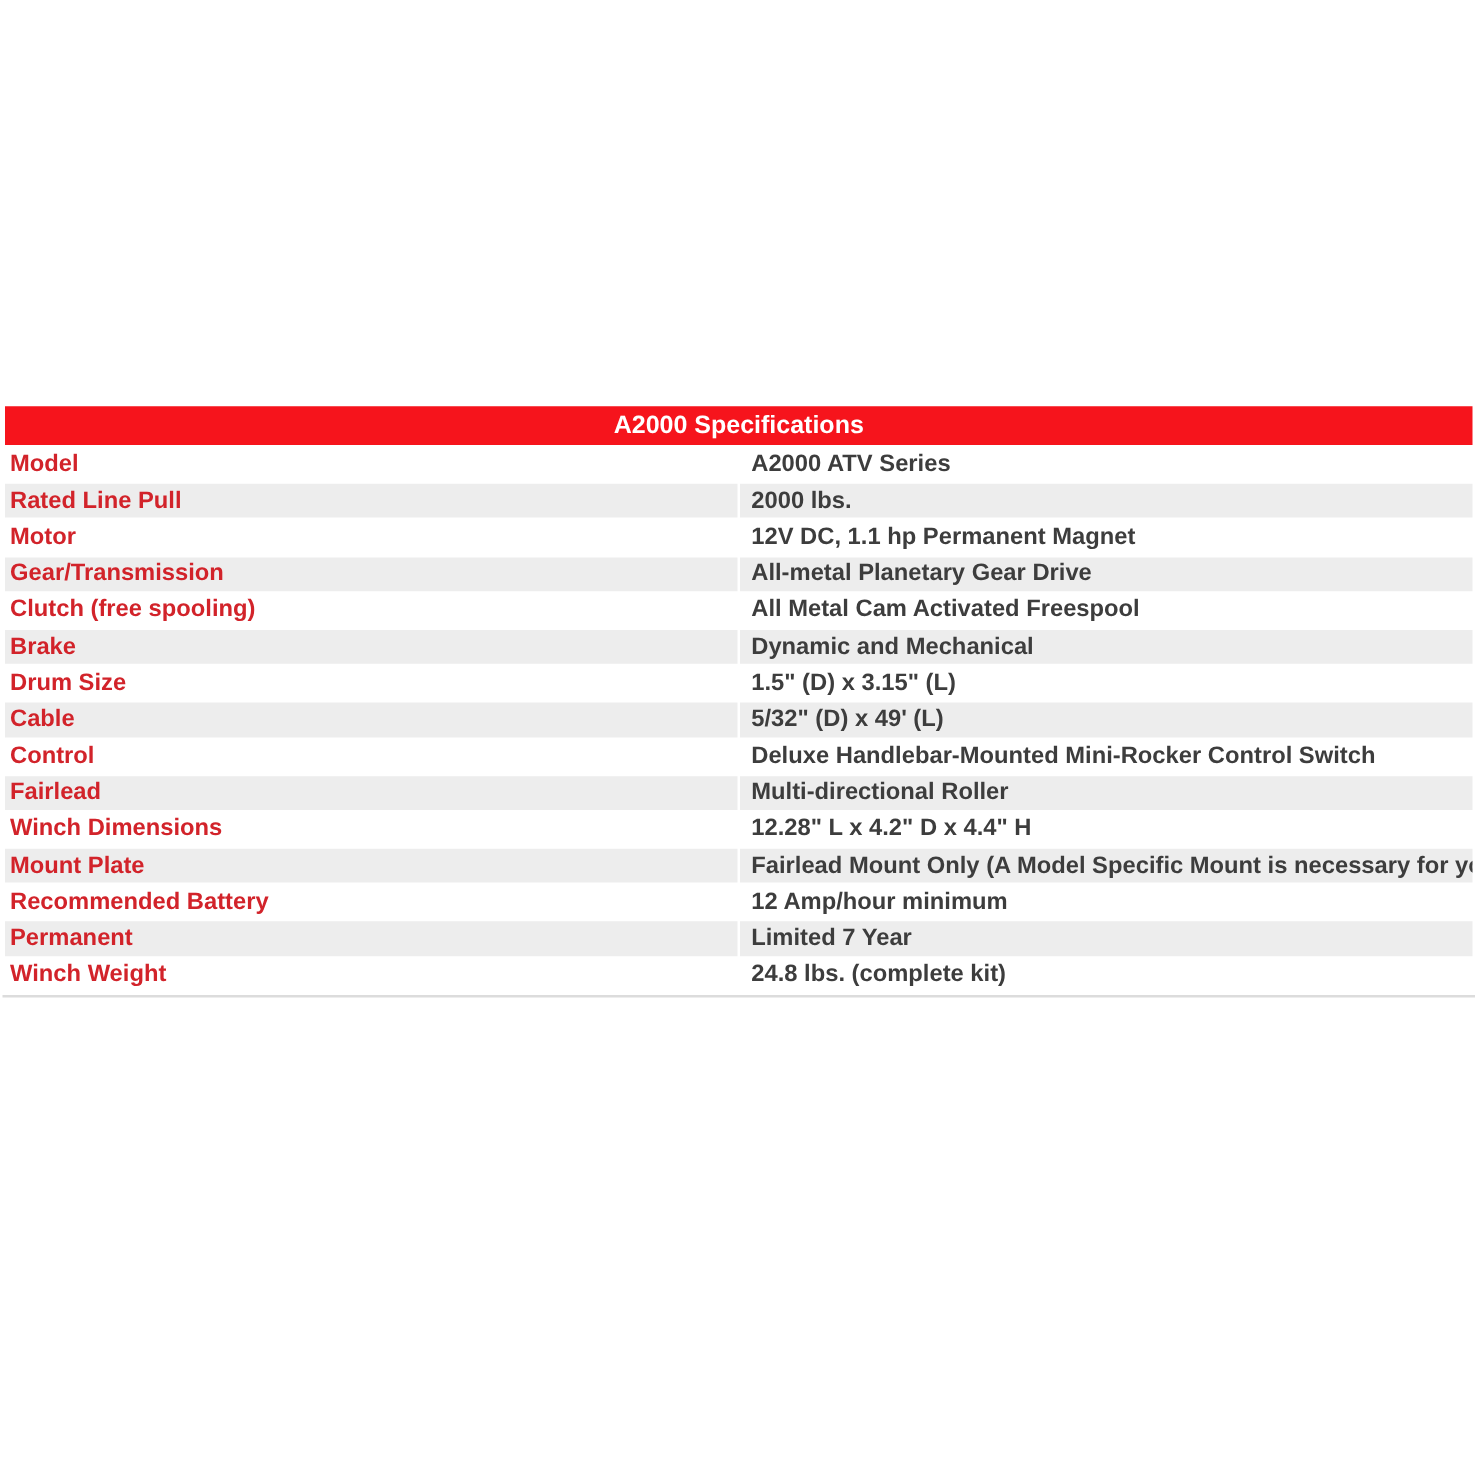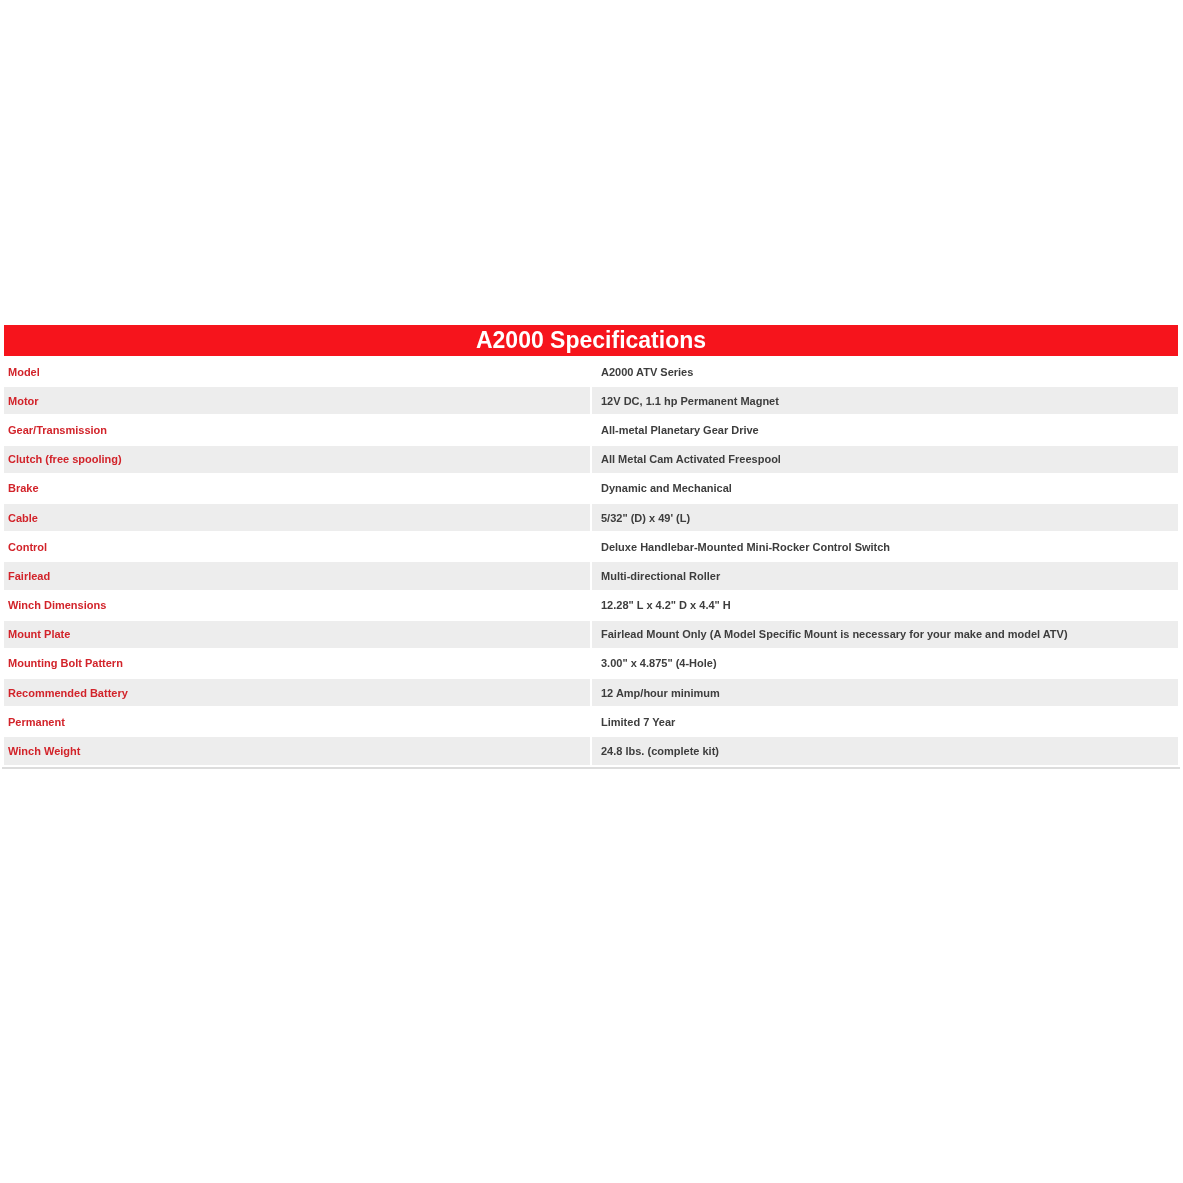--- a/index.html
+++ b/index.html
@@ -32,30 +32,30 @@
     left: 2px;
     width: 1178px;
     border-collapse: separate;
     border-spacing: 2px;
     table-layout: fixed;
     border-bottom: 2px solid var(--border-line);
   }
   th.table-title {
     background: var(--header-bg);
     color: var(--header-text);
-    font-size: 23px;
+    font-size: 20px;
     font-weight: bold;
     height: 31px;
     text-align: center;
     vertical-align: middle;
     padding: 0;
   }
   td {
     height: 27.2px;
-    font-size: 11px;
+    font-size: 19px;
     font-weight: bold;
     vertical-align: middle;
     white-space: nowrap;
     overflow: hidden;
     padding: 0;
   }
   td.label {
     width: 203px;
     padding-left: 4px;
     color: var(--label-text);
@@ -76,34 +76,42 @@
       <tr>
         <th class="table-title" colspan="2">A2000 Specifications</th>
       </tr>
     </thead>
     <tbody>
         <tr>
           <td class="label">Model</td>
           <td class="value">A2000 ATV Series</td>
         </tr>
         <tr>
+          <td class="label">Rated Line Pull</td>
+          <td class="value">2000 lbs.</td>
+        </tr>
+        <tr>
           <td class="label">Motor</td>
           <td class="value">12V DC, 1.1 hp Permanent Magnet</td>
         </tr>
         <tr>
           <td class="label">Gear/Transmission</td>
           <td class="value">All-metal Planetary Gear Drive</td>
         </tr>
         <tr>
           <td class="label">Clutch (free spooling)</td>
           <td class="value">All Metal Cam Activated Freespool</td>
         </tr>
         <tr>
           <td class="label">Brake</td>
           <td class="value">Dynamic and Mechanical</td>
+        </tr>
+        <tr>
+          <td class="label">Drum Size</td>
+          <td class="value">1.5" (D) x 3.15" (L)</td>
         </tr>
         <tr>
           <td class="label">Cable</td>
           <td class="value">5/32" (D) x 49' (L)</td>
         </tr>
         <tr>
           <td class="label">Control</td>
           <td class="value">Deluxe Handlebar-Mounted Mini-Rocker Control Switch</td>
         </tr>
         <tr>
@@ -112,24 +120,20 @@
         </tr>
         <tr>
           <td class="label">Winch Dimensions</td>
           <td class="value">12.28" L x 4.2" D x 4.4" H</td>
         </tr>
         <tr>
           <td class="label">Mount Plate</td>
           <td class="value">Fairlead Mount Only (A Model Specific Mount is necessary for your make and model ATV)</td>
         </tr>
         <tr>
-          <td class="label">Mounting Bolt Pattern</td>
-          <td class="value">3.00" x 4.875" (4-Hole)</td>
-        </tr>
-        <tr>
           <td class="label">Recommended Battery</td>
           <td class="value">12 Amp/hour minimum</td>
         </tr>
         <tr>
           <td class="label">Permanent</td>
           <td class="value">Limited 7 Year</td>
         </tr>
         <tr>
           <td class="label">Winch Weight</td>
           <td class="value">24.8 lbs. (complete kit)</td>

